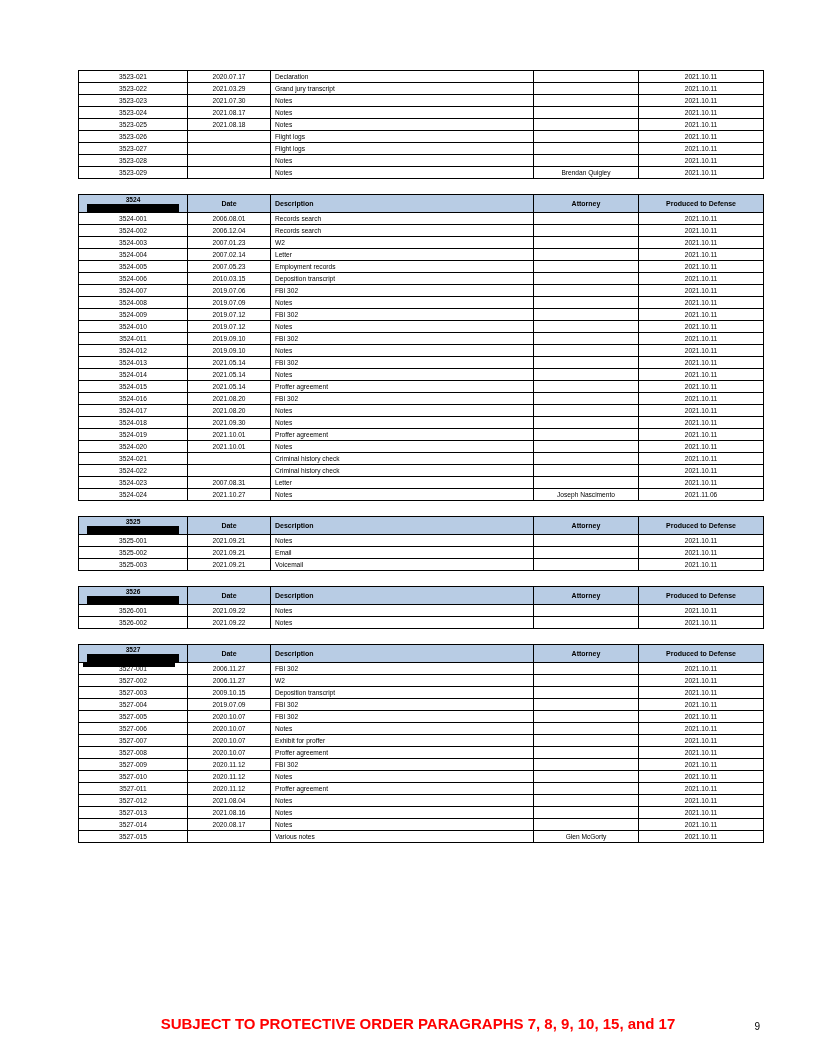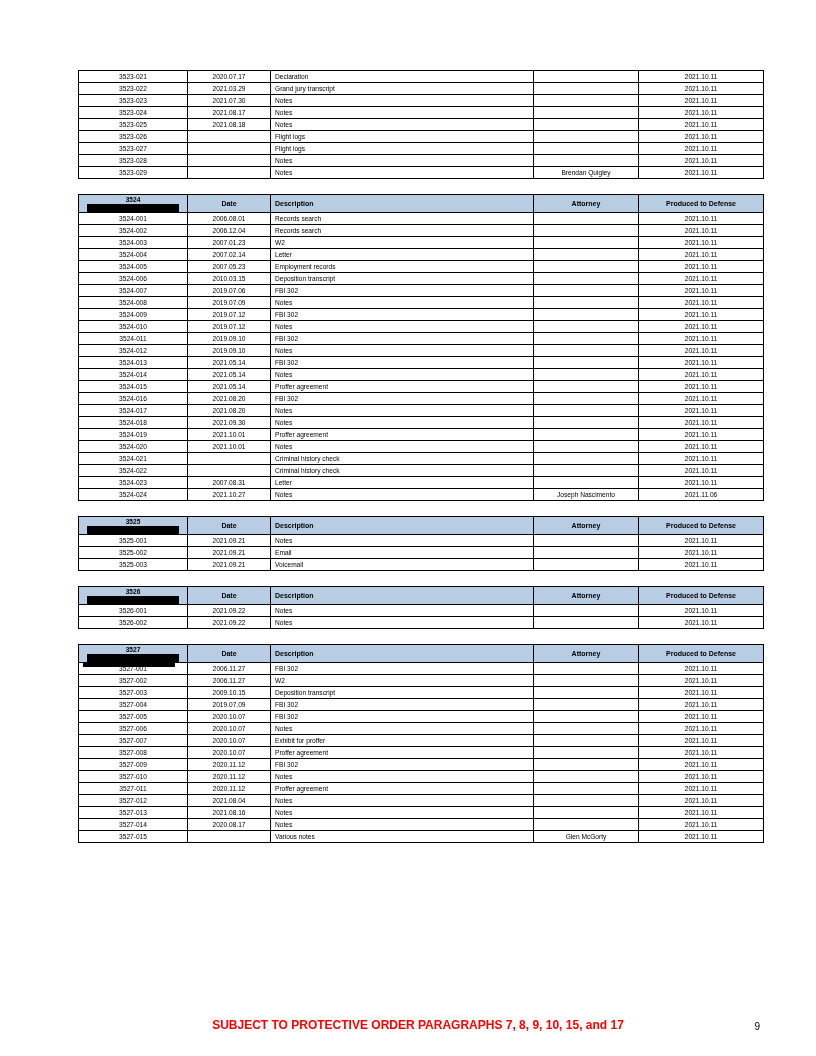--- a/index.html
+++ b/index.html
@@ -90,21 +90,21 @@
     position: absolute;
     left: 0;
     right: 0;
     bottom: 24px;
     width: 816px;
   }
   .footer-text {
     text-align: center;
     color: #ff0000;
     font-weight: bold;
-    font-size: 12px;
+    font-size: 15px;
     font-family: "Liberation Sans", sans-serif;
     padding-left: 20px;
   }
   .page-number {
     position: absolute;
     right: 56px;
     bottom: 24px;
     font-size: 10px;
     color: #000;
   }

